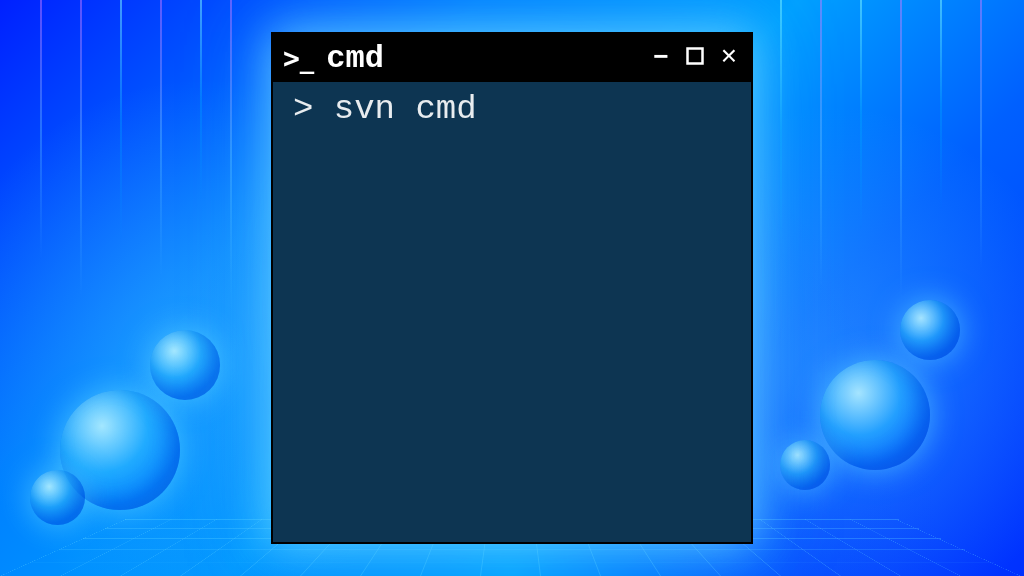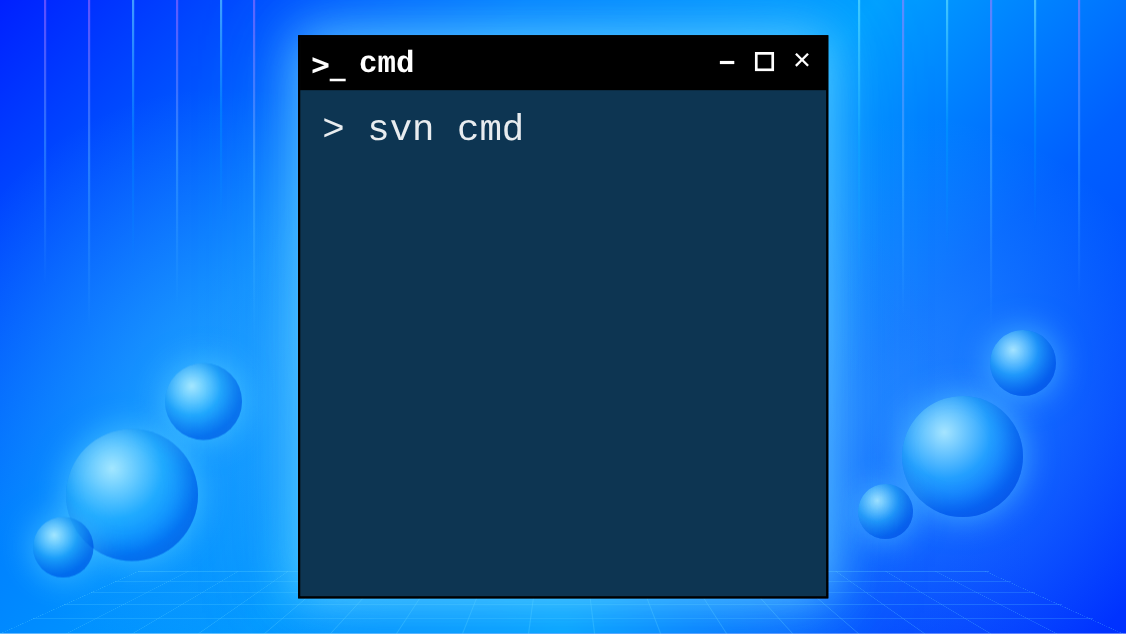--- a/index.html
+++ b/index.html
@@ -83,21 +83,21 @@
       font-size: 28px;
       font-weight: bold;
       font-family: 'Consolas', monospace;
       letter-spacing: -2px;
       display: flex;
       align-items: baseline;
     }
     .titlebar-icon .underscore { font-size: 24px; margin-left: 2px; }
     .titlebar-title {
       color: #fff;
-      font-size: 28px;
+      font-size: 32px;
       font-weight: bold;
       margin-left: 6px;
       flex: 1;
     }
     .window-controls {
       display: flex;
       gap: 10px;
       align-items: center;
     }
     .ctrl-btn {
@@ -108,21 +108,21 @@
       cursor: pointer;
       user-select: none;
       line-height: 1;
     }
     .ctrl-min { font-weight: bold; }
     .ctrl-max svg { width: 18px; height: 18px; }
     .ctrl-close { font-size: 28px; }
     .terminal-body {
       background: #0d3552;
       height: calc(100% - 48px);
-      padding: 18px 20px;
+      padding: 8px 20px;
     }
     .cmd-line {
       color: #e8ecef;
       font-size: 34px;
       font-family: 'Consolas', 'Courier New', monospace;
       white-space: pre;
     }
     .prompt-char { color: #e8ecef; }
   </style>
 </head>

